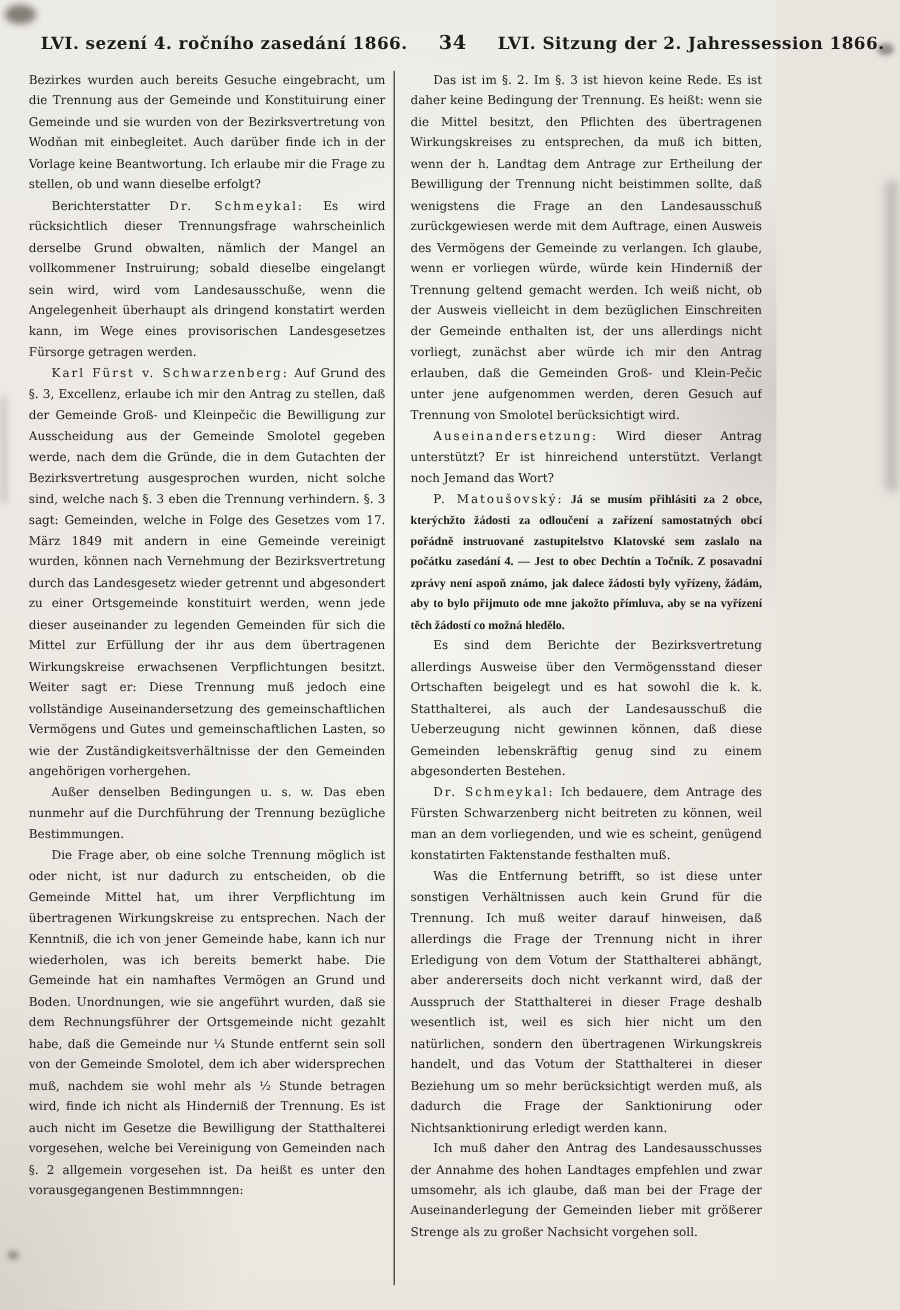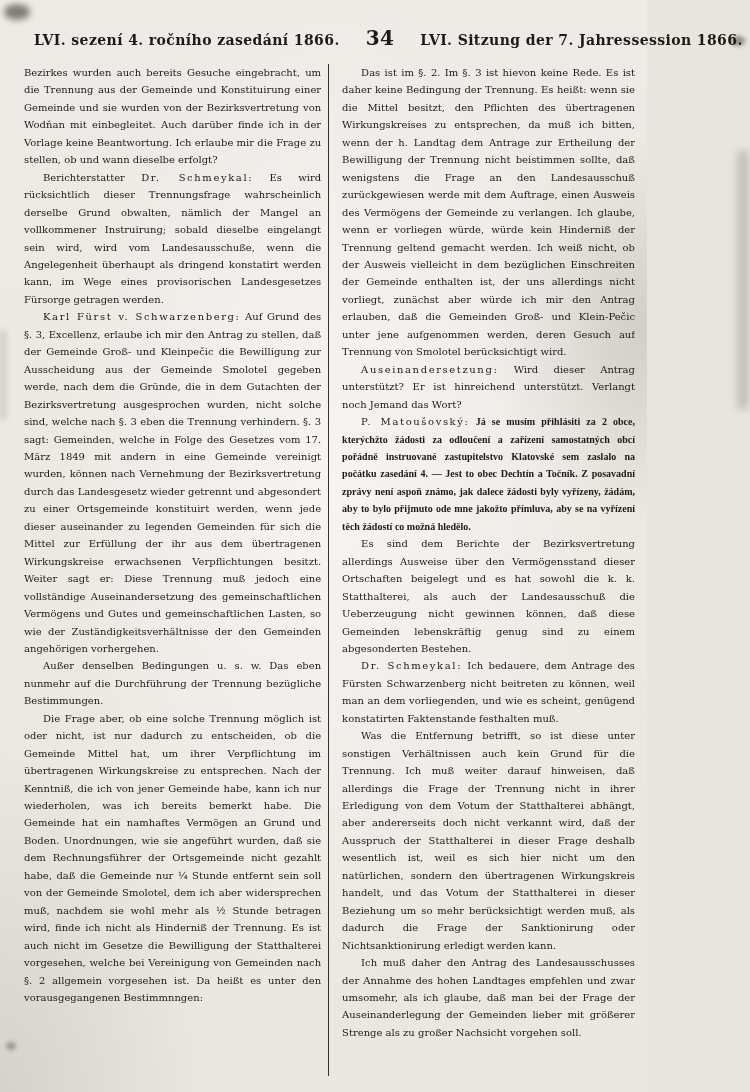--- a/index.html
+++ b/index.html
@@ -31,21 +31,21 @@
     display: grid;
     grid-template-columns: 1fr auto 1fr;
     align-items: baseline;
     padding: 26px 26px 0 34px;
     font-size: 14px;
     font-weight: bold;
     letter-spacing: 0.4px;
     white-space: nowrap;
   }
   .header .left  { text-align: left; }
-  .header .num   { text-align: center; padding: 0 26px; font-size: 20px; }
+  .header .num   { text-align: center; padding: 0 26px; font-size: 16px; }
   .header .right { text-align: right; }
 
   .body {
     display: flex;
     margin: 14px 12px 0 24px;
   }
   .col {
     height: 1012px;
     overflow: hidden;
     text-align: justify;
@@ -70,21 +70,21 @@
 
   <span class="artifact a1"></span>
   <span class="artifact a2"></span>
   <span class="artifact a3"></span>
   <span class="artifact a4"></span>
   <span class="artifact a5"></span>
 
   <div class="header">
     <span class="left">LVI. sezení 4. ročního zasedání 1866.</span>
     <span class="num">34</span>
-    <span class="right">LVI. Sitzung der 7. Jahressession 1866.</span>
+    <span class="right">LVI. Sitzung der 2. Jahressession 1866.</span>
   </div>
 
   <div class="body">
     <div class="col left">
         <p class="noindent"><span class="seg-text">Bezirkes wurden auch bereits Gesuche eingebracht, um die Trennung aus der Gemeinde und Konstituirung einer Gemeinde und sie wurden von der Bezirksvertretung von Wodňan mit einbegleitet. Auch darüber finde ich in der Vorlage keine Beantwortung. Ich erlaube mir die Frage zu stellen, ob und wann dieselbe erfolgt?</span></p>
         <p><span class="seg-text">Berichterstatter </span><span class="seg-speaker">Dr. Schmeykal:</span><span class="seg-text"> Es wird rücksichtlich dieser Trennungsfrage wahrscheinlich derselbe Grund obwalten, nämlich der Mangel an vollkommener Instruirung; sobald dieselbe eingelangt sein wird, wird vom Landesausschuße, wenn die Angelegenheit überhaupt als dringend konstatirt werden kann, im Wege eines provisorischen Landesgesetzes Fürsorge getragen werden.</span></p>
         <p><span class="seg-speaker">Karl Fürst v. Schwarzenberg:</span><span class="seg-text"> Auf Grund des §. 3, Excellenz, erlaube ich mir den Antrag zu stellen, daß der Gemeinde Groß- und Kleinpečic die Bewilligung zur Ausscheidung aus der Gemeinde Smolotel gegeben werde, nach dem die Gründe, die in dem Gutachten der Bezirksvertretung ausgesprochen wurden, nicht solche sind, welche nach §. 3 eben die Trennung verhindern. §. 3 sagt: Gemeinden, welche in Folge des Gesetzes vom 17. März 1849 mit andern in eine Gemeinde vereinigt wurden, können nach Vernehmung der Bezirksvertretung durch das Landesgesetz wieder getrennt und abgesondert zu einer Ortsgemeinde konstituirt werden, wenn jede dieser auseinander zu legenden Gemeinden für sich die Mittel zur Erfüllung der ihr aus dem übertragenen Wirkungskreise erwachsenen Verpflichtungen besitzt. Weiter sagt er: Diese Trennung muß jedoch eine vollständige Auseinandersetzung des gemeinschaftlichen Vermögens und Gutes und gemeinschaftlichen Lasten, so wie der Zuständigkeitsverhältnisse der den Gemeinden angehörigen vorhergehen.</span></p>
         <p><span class="seg-text">Außer denselben Bedingungen u. s. w. Das eben nunmehr auf die Durchführung der Trennung bezügliche Bestimmungen.</span></p>
         <p><span class="seg-text">Die Frage aber, ob eine solche Trennung möglich ist oder nicht, ist nur dadurch zu entscheiden, ob die Gemeinde Mittel hat, um ihrer Verpflichtung im übertragenen Wirkungskreise zu entsprechen. Nach der Kenntniß, die ich von jener Gemeinde habe, kann ich nur wiederholen, was ich bereits bemerkt habe. Die Gemeinde hat ein namhaftes Vermögen an Grund und Boden. Unordnungen, wie sie angeführt wurden, daß sie dem Rechnungsführer der Ortsgemeinde nicht gezahlt habe, daß die Gemeinde nur ¼ Stunde entfernt sein soll von der Gemeinde Smolotel, dem ich aber widersprechen muß, nachdem sie wohl mehr als ½ Stunde betragen wird, finde ich nicht als Hinderniß der Trennung. Es ist auch nicht im Gesetze die Bewilligung der Statthalterei vorgesehen, welche bei Vereinigung von Gemeinden nach §. 2 allgemein vorgesehen ist. Da heißt es unter den vorausgegangenen Bestimmnngen:</span></p>
       </div>

